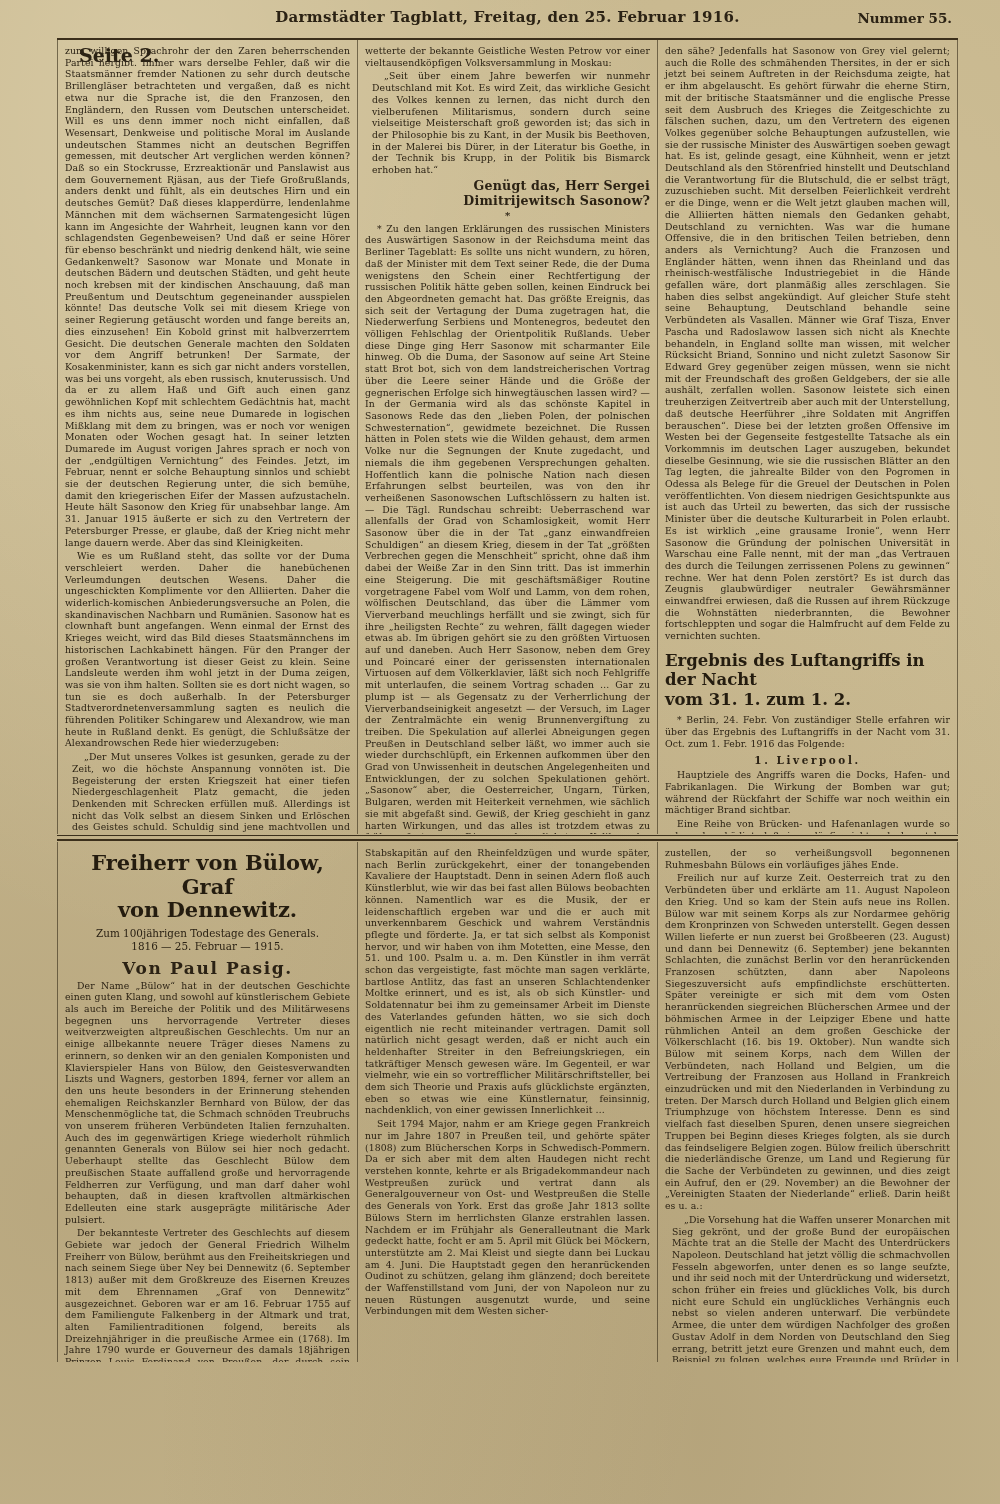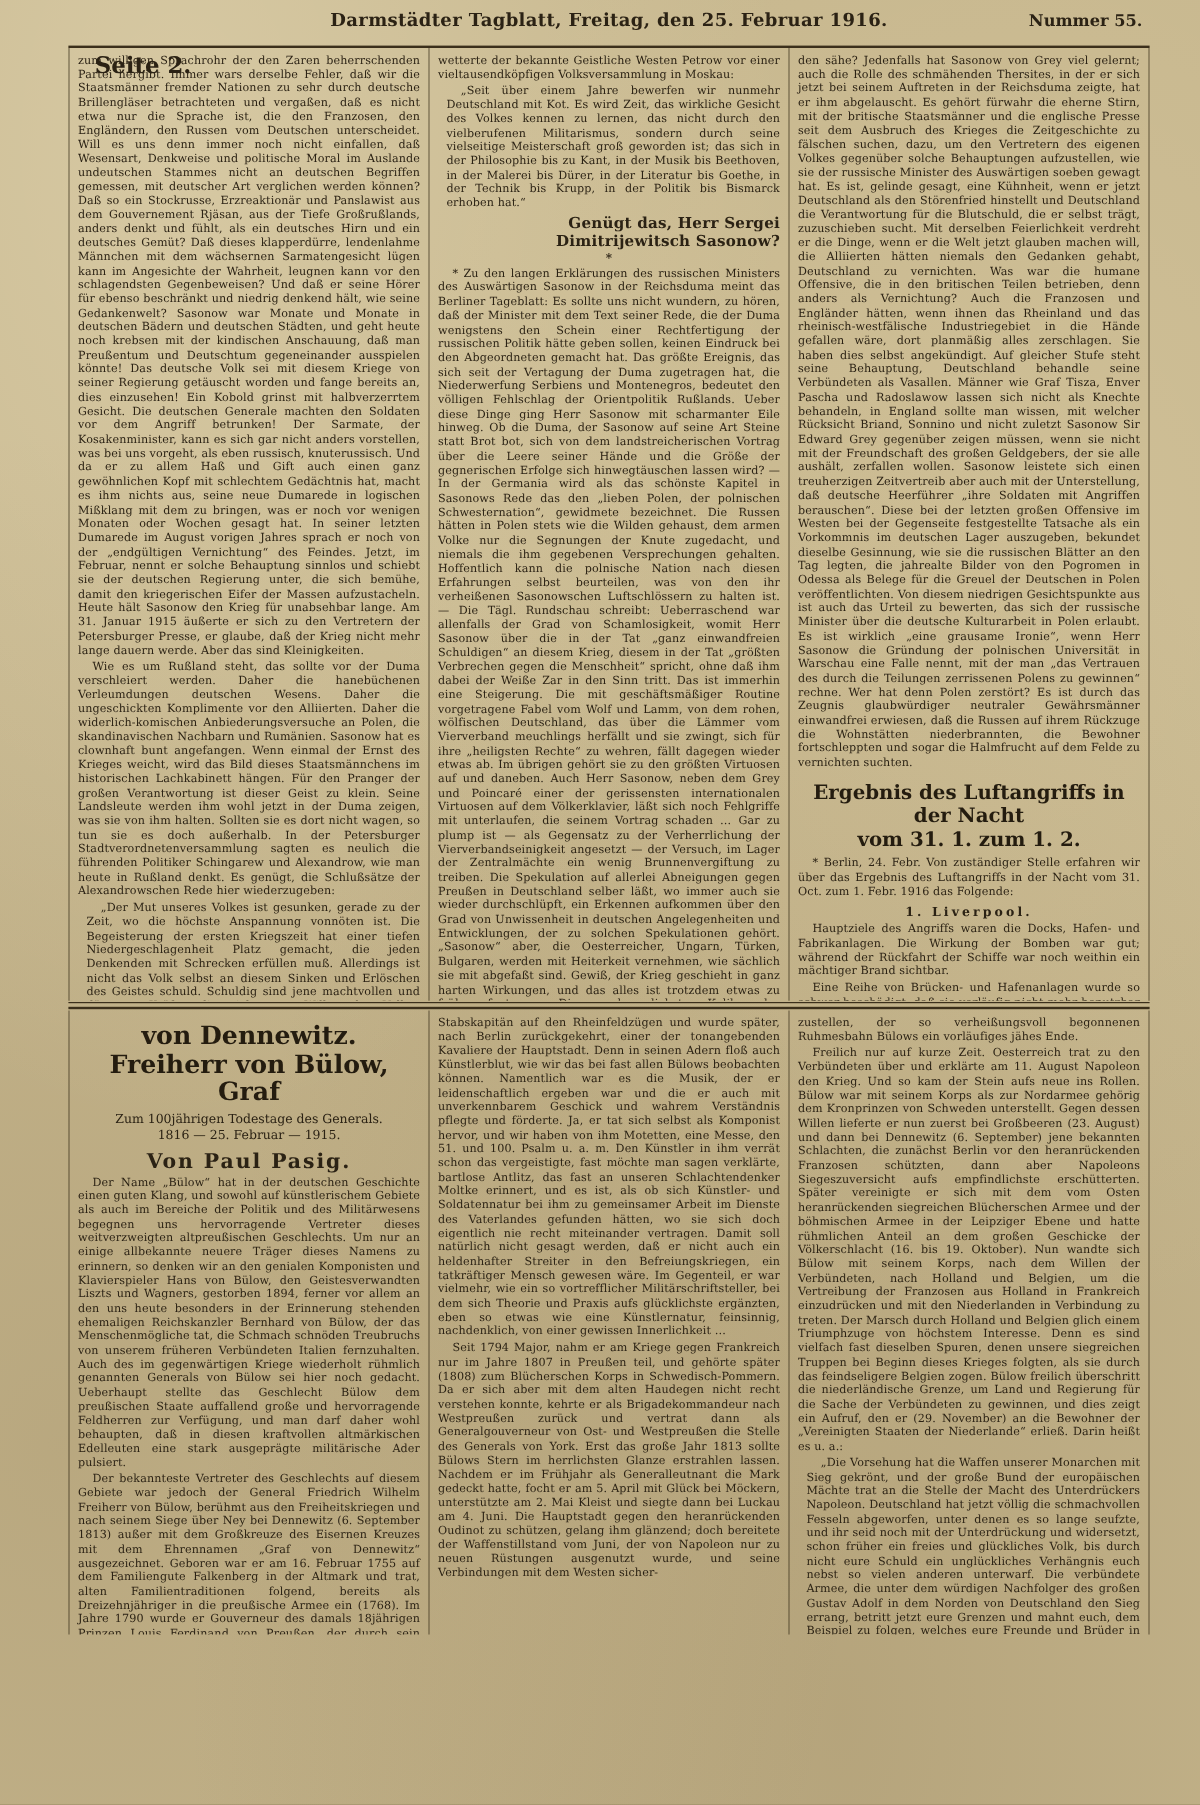--- a/index.html
+++ b/index.html
@@ -71,21 +71,20 @@
   }
   .blk-star{text-align:center;font-size:10px;margin:2px 0 !important;font-weight:bold;}
   .col-headline{
     text-align:right;
     font-weight:bold;
     font-size:12.6px;
     margin:6px 0 1px 0;
     letter-spacing:.2px;
   }
   .article-head{
-    text-align:center;
     font-weight:bold;
     font-size:16.5px;
     line-height:1.18;
     margin:9px 0 5px 0;
     color:#241c0f;
   }
   .article-head span{display:block;}
   .buelow-head{
     text-align:center;
     font-weight:bold;
@@ -153,22 +152,22 @@
         </div>
     </div>
   </div>
 
   <div class="section-rule"></div>
 
   <div class="cols bottom-row">
 
     <div class="col">
       <div class="buelow-head">
+        <span>Freiherr von Bülow, Graf</span>
         <span>von Dennewitz.</span>
-        <span>Freiherr von Bülow, Graf</span>
       </div>
       <div class="buelow-subtitle">
         <span>Zum 100jährigen Todestage des Generals.</span>
         <span>1816 — 25. Februar — 1915.</span>
       </div>
       <p class="buelow-byline">Von Paul Pasig.</p>
       <div>
           <p class="blk-p">Der Name „Bülow“ hat in der deutschen Geschichte einen guten Klang, und sowohl auf künstlerischem Gebiete als auch im Bereiche der Politik und des Militärwesens begegnen uns hervorragende Vertreter dieses weitverzweigten altpreußischen Geschlechts. Um nur an einige allbekannte neuere Träger dieses Namens zu erinnern, so denken wir an den genialen Komponisten und Klavierspieler Hans von Bülow, den Geistesverwandten Liszts und Wagners, gestorben 1894, ferner vor allem an den uns heute besonders in der Erinnerung stehenden ehemaligen Reichskanzler Bernhard von Bülow, der das Menschenmögliche tat, die Schmach schnöden Treubruchs von unserem früheren Verbündeten Italien fernzuhalten. Auch des im gegenwärtigen Kriege wiederholt rühmlich genannten Generals von Bülow sei hier noch gedacht. Ueberhaupt stellte das Geschlecht Bülow dem preußischen Staate auffallend große und hervorragende Feldherren zur Verfügung, und man darf daher wohl behaupten, daß in diesen kraftvollen altmärkischen Edelleuten eine stark ausgeprägte militärische Ader pulsiert.</p>
           <p class="blk-p">Der bekannteste Vertreter des Geschlechts auf diesem Gebiete war jedoch der General Friedrich Wilhelm Freiherr von Bülow, berühmt aus den Freiheitskriegen und nach seinem Siege über Ney bei Dennewitz (6. September 1813) außer mit dem Großkreuze des Eisernen Kreuzes mit dem Ehrennamen „Graf von Dennewitz“ ausgezeichnet. Geboren war er am 16. Februar 1755 auf dem Familiengute Falkenberg in der Altmark und trat, alten Familientraditionen folgend, bereits als Dreizehnjähriger in die preußische Armee ein (1768). Im Jahre 1790 wurde er Gouverneur des damals 18jährigen Prinzen Louis Ferdinand von Preußen, der durch sein exzentrisches, ungezügeltes Wesen, das ihn in viele galante Abenteuer verwickelte, hinreichend bekannt ist. Diesen begleitete er auch als</p>
         </div>

